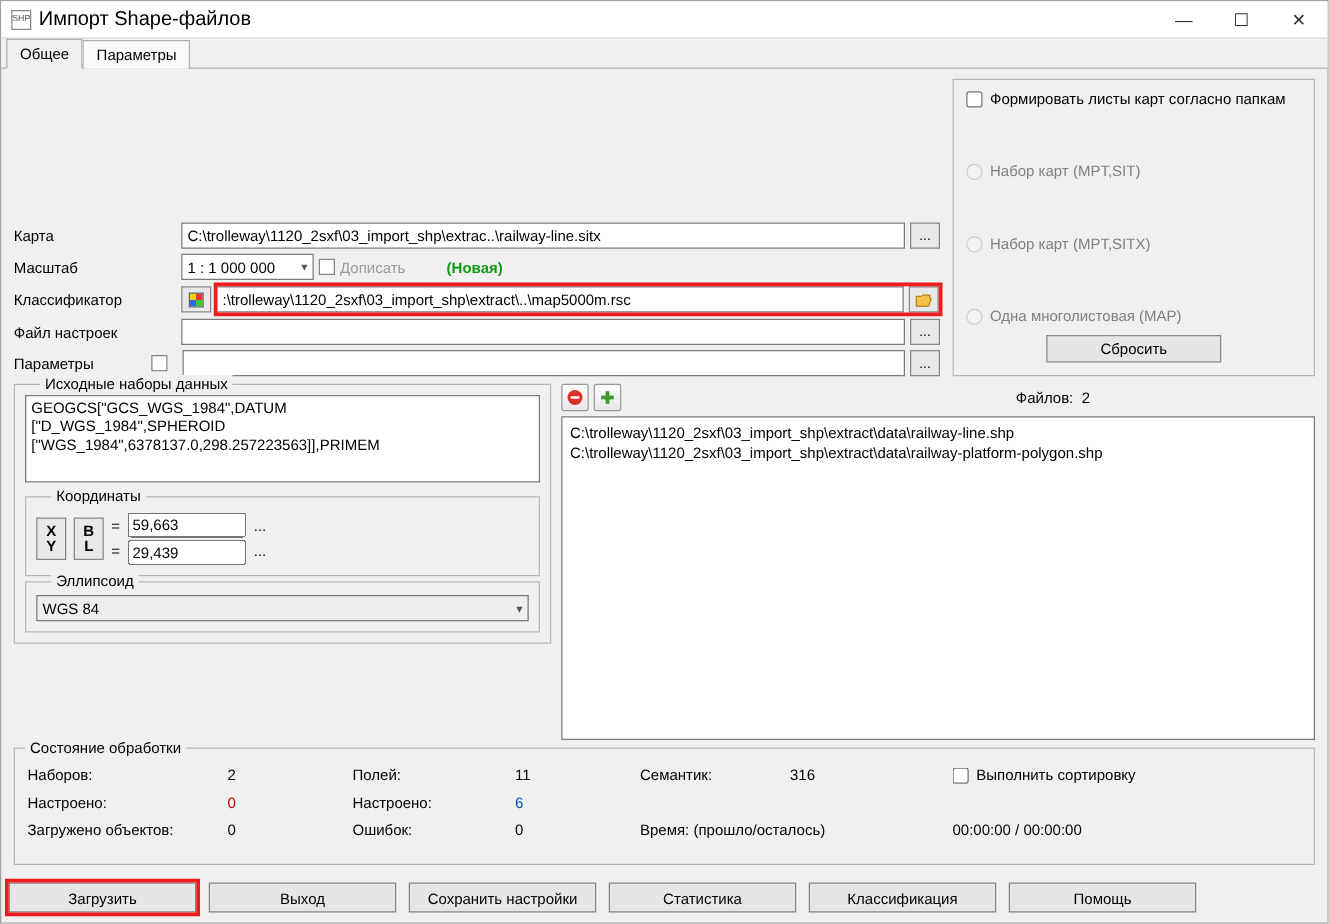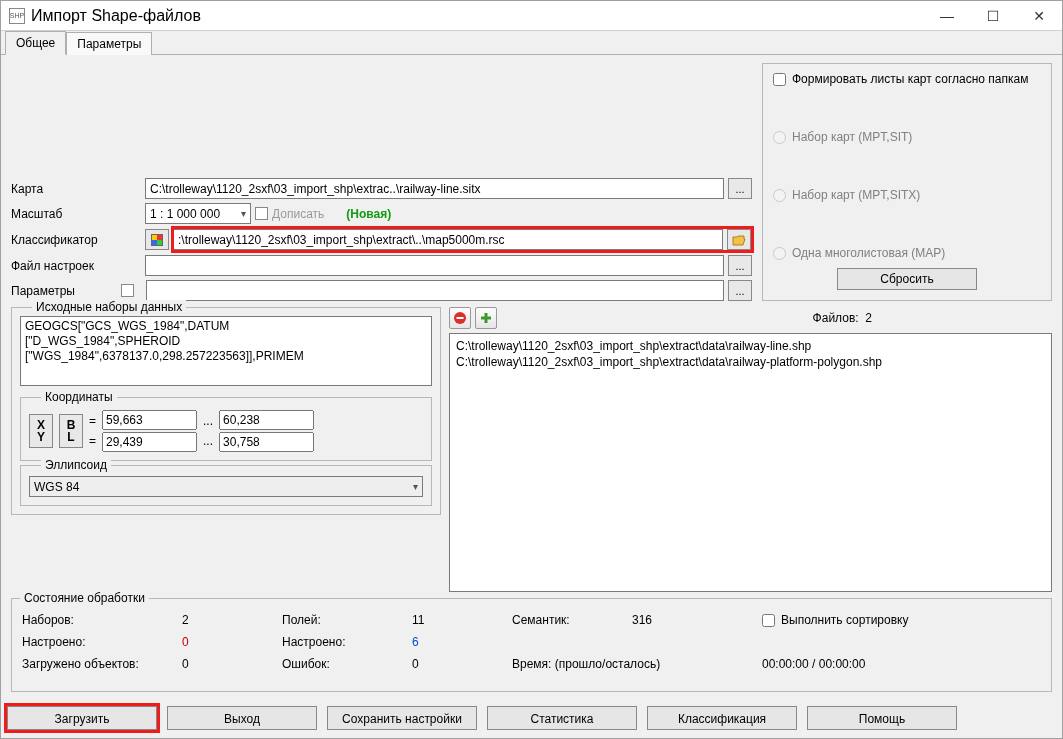--- a/index.html
+++ b/index.html
@@ -94,21 +94,21 @@
         </div>
 
         <div class="label">Масштаб</div>
         <div class="row-ctrl">
           <div class="combo" style="width:106px">
             <span>1 : 1 000 000</span>
             <span class="arrow">▾</span>
           </div>
           <span class="small-chk"></span>
           <span class="graytxt">Дописать</span>
-          <span class="greentxt" style="margin-left:18px">(Новая)</span>
+          <span class="greentxt" style="margin-left:29px">(Новая)</span>
         </div>
 
         <div class="label">Классификатор</div>
         <div class="row-ctrl">
           <div class="colorbtn">
               <span class="sw"></span>
             </div>
           <div class="hl-red" style="flex:1; display:flex; align-items:center; gap:4px; padding:1px;">
             <input type="text" class="txt" style="flex: 1 1 0%; border-left: none;" value=":\trolleway\1120_2sxf\03_import_shp\extract\..\map5000m.rsc">
             <div class="btn-sm folder-icon">
@@ -180,24 +180,20 @@
                   <span>=</span>
                 </div>
               <div class="coord-col">
                 <input class="txt coord-in" value="59,663" style="">
                 <input class="txt coord-in" value="29,439" style="">
               </div>
               <div class="coord-eq">
                   <span>...</span>
                   <span>...</span>
                 </div>
-              <div class="coord-col">
-                <input class="txt coord-in" value="60,238" style="">
-                <input class="txt coord-in" value="30,758" style="">
-              </div>
             </div>
           </div>
 
           <div class="group ellips" style="padding-top:10px;">
             <span class="legend">Эллипсоид</span>
             <div class="combo" style="width:100%; background:#eee;">
               <span>WGS 84</span>
               <span class="arrow">▾</span>
             </div>
           </div>

